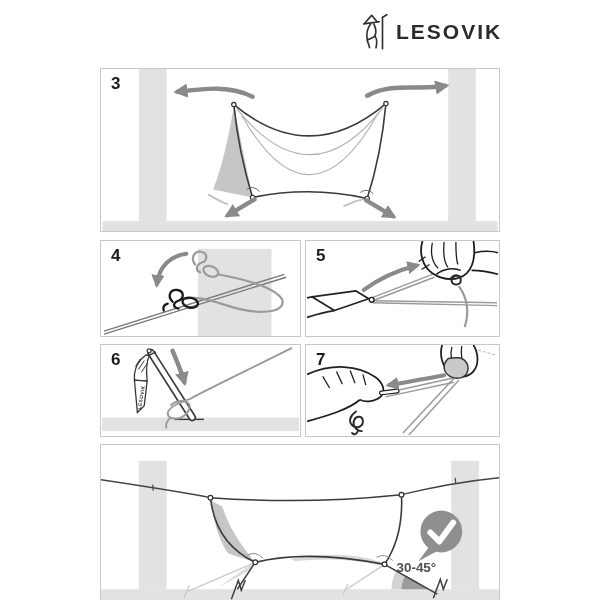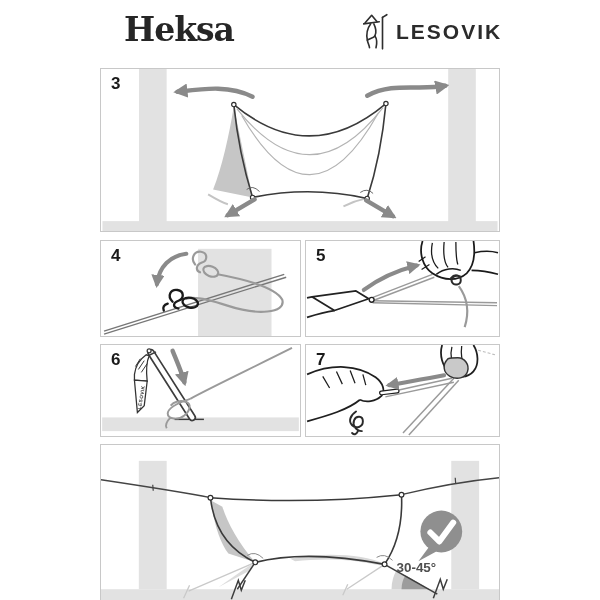--- a/index.html
+++ b/index.html
@@ -18,21 +18,20 @@
   .p5{left:305px;top:240px;width:195px;height:97px;}
   .p6{left:100px;top:344px;width:201px;height:93px;}
   .p7{left:305px;top:344px;width:195px;height:93px;}
   .pr{left:100px;top:444px;width:400px;height:180px;text-align:right;}
 </style>
 </head>
 <body>
 
 <div class="page">
 
-  <div class="product-title">Heksa</div>
   <div class="logo">
     <span>
       <svg width="26" height="37" viewBox="0 0 24 34" fill="none" stroke="#2e2e2e" stroke-width="1.5" stroke-linecap="round" stroke-linejoin="round">
         <path d="M2,9 L8,2 L13,8"></path>
         <path d="M0.5,10 L15,8"></path>
         <path d="M7,10 C4,14 3,20 4,25 C4.5,28 6,30 6,32"></path>
         <path d="M10,10 C12,14 12.5,18 11,21 C13,24 13,28 12,32"></path>
         <path d="M4,25 C7,23 10,23 11,21"></path>
         <path d="M18,4 L18,33"></path>
         <path d="M18,4 L22,1.5"></path>

